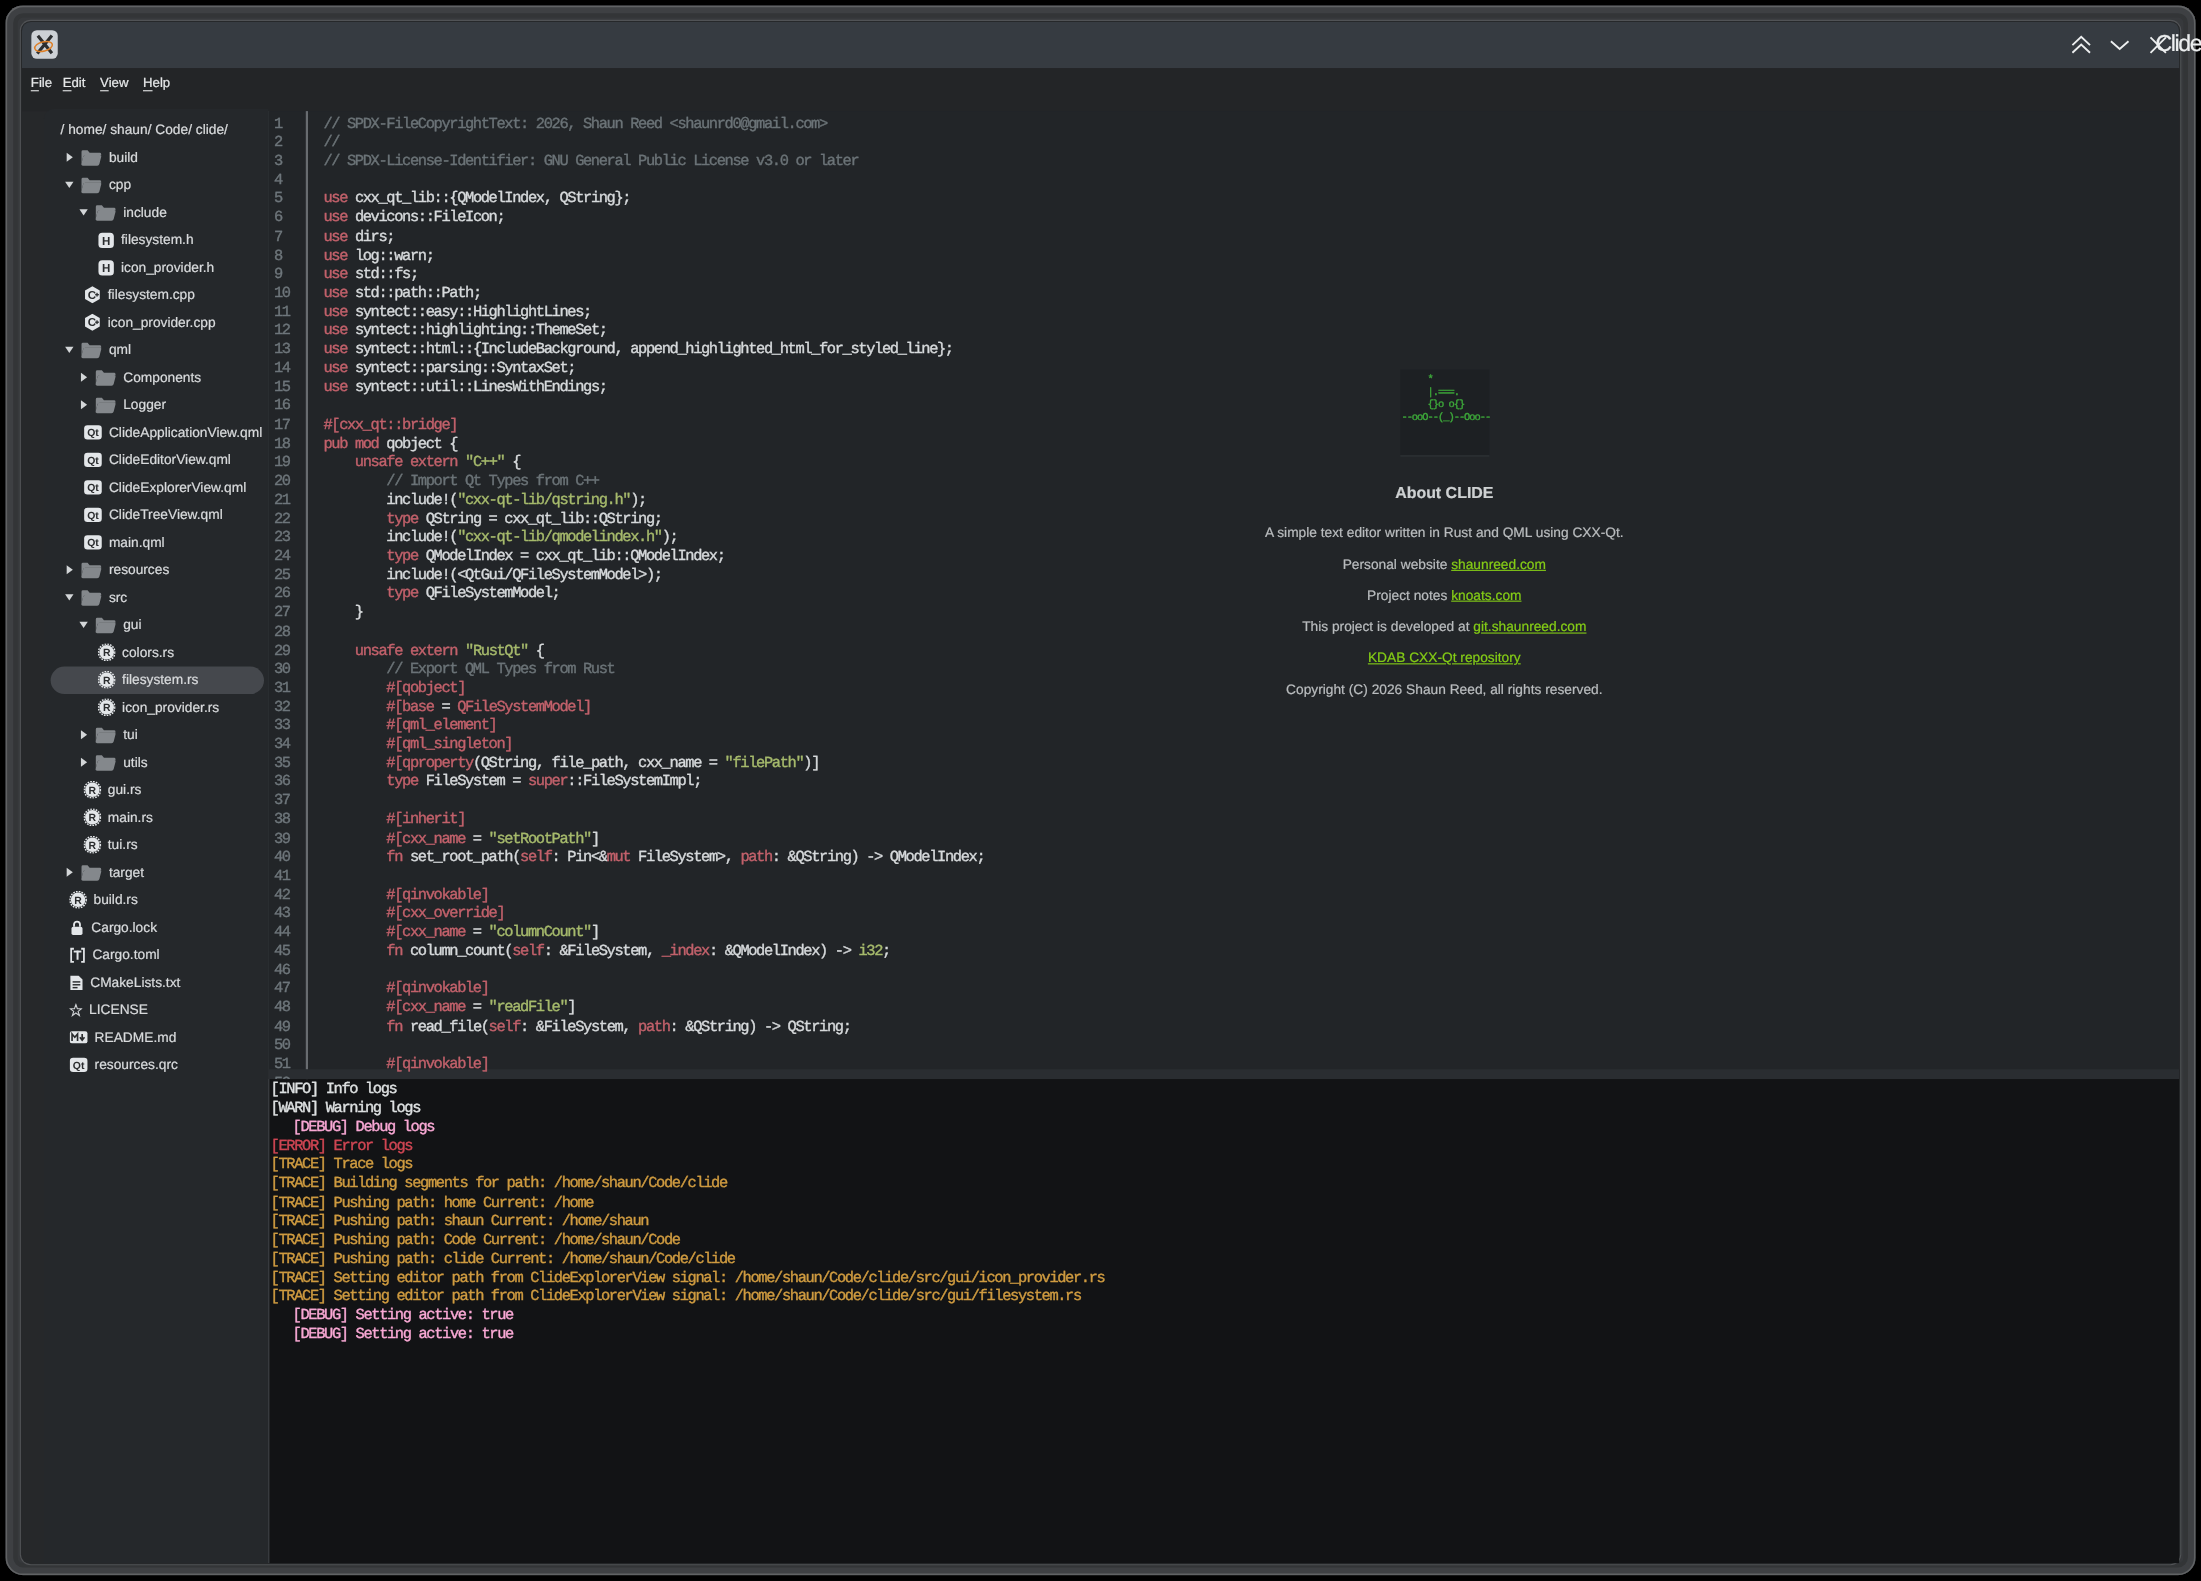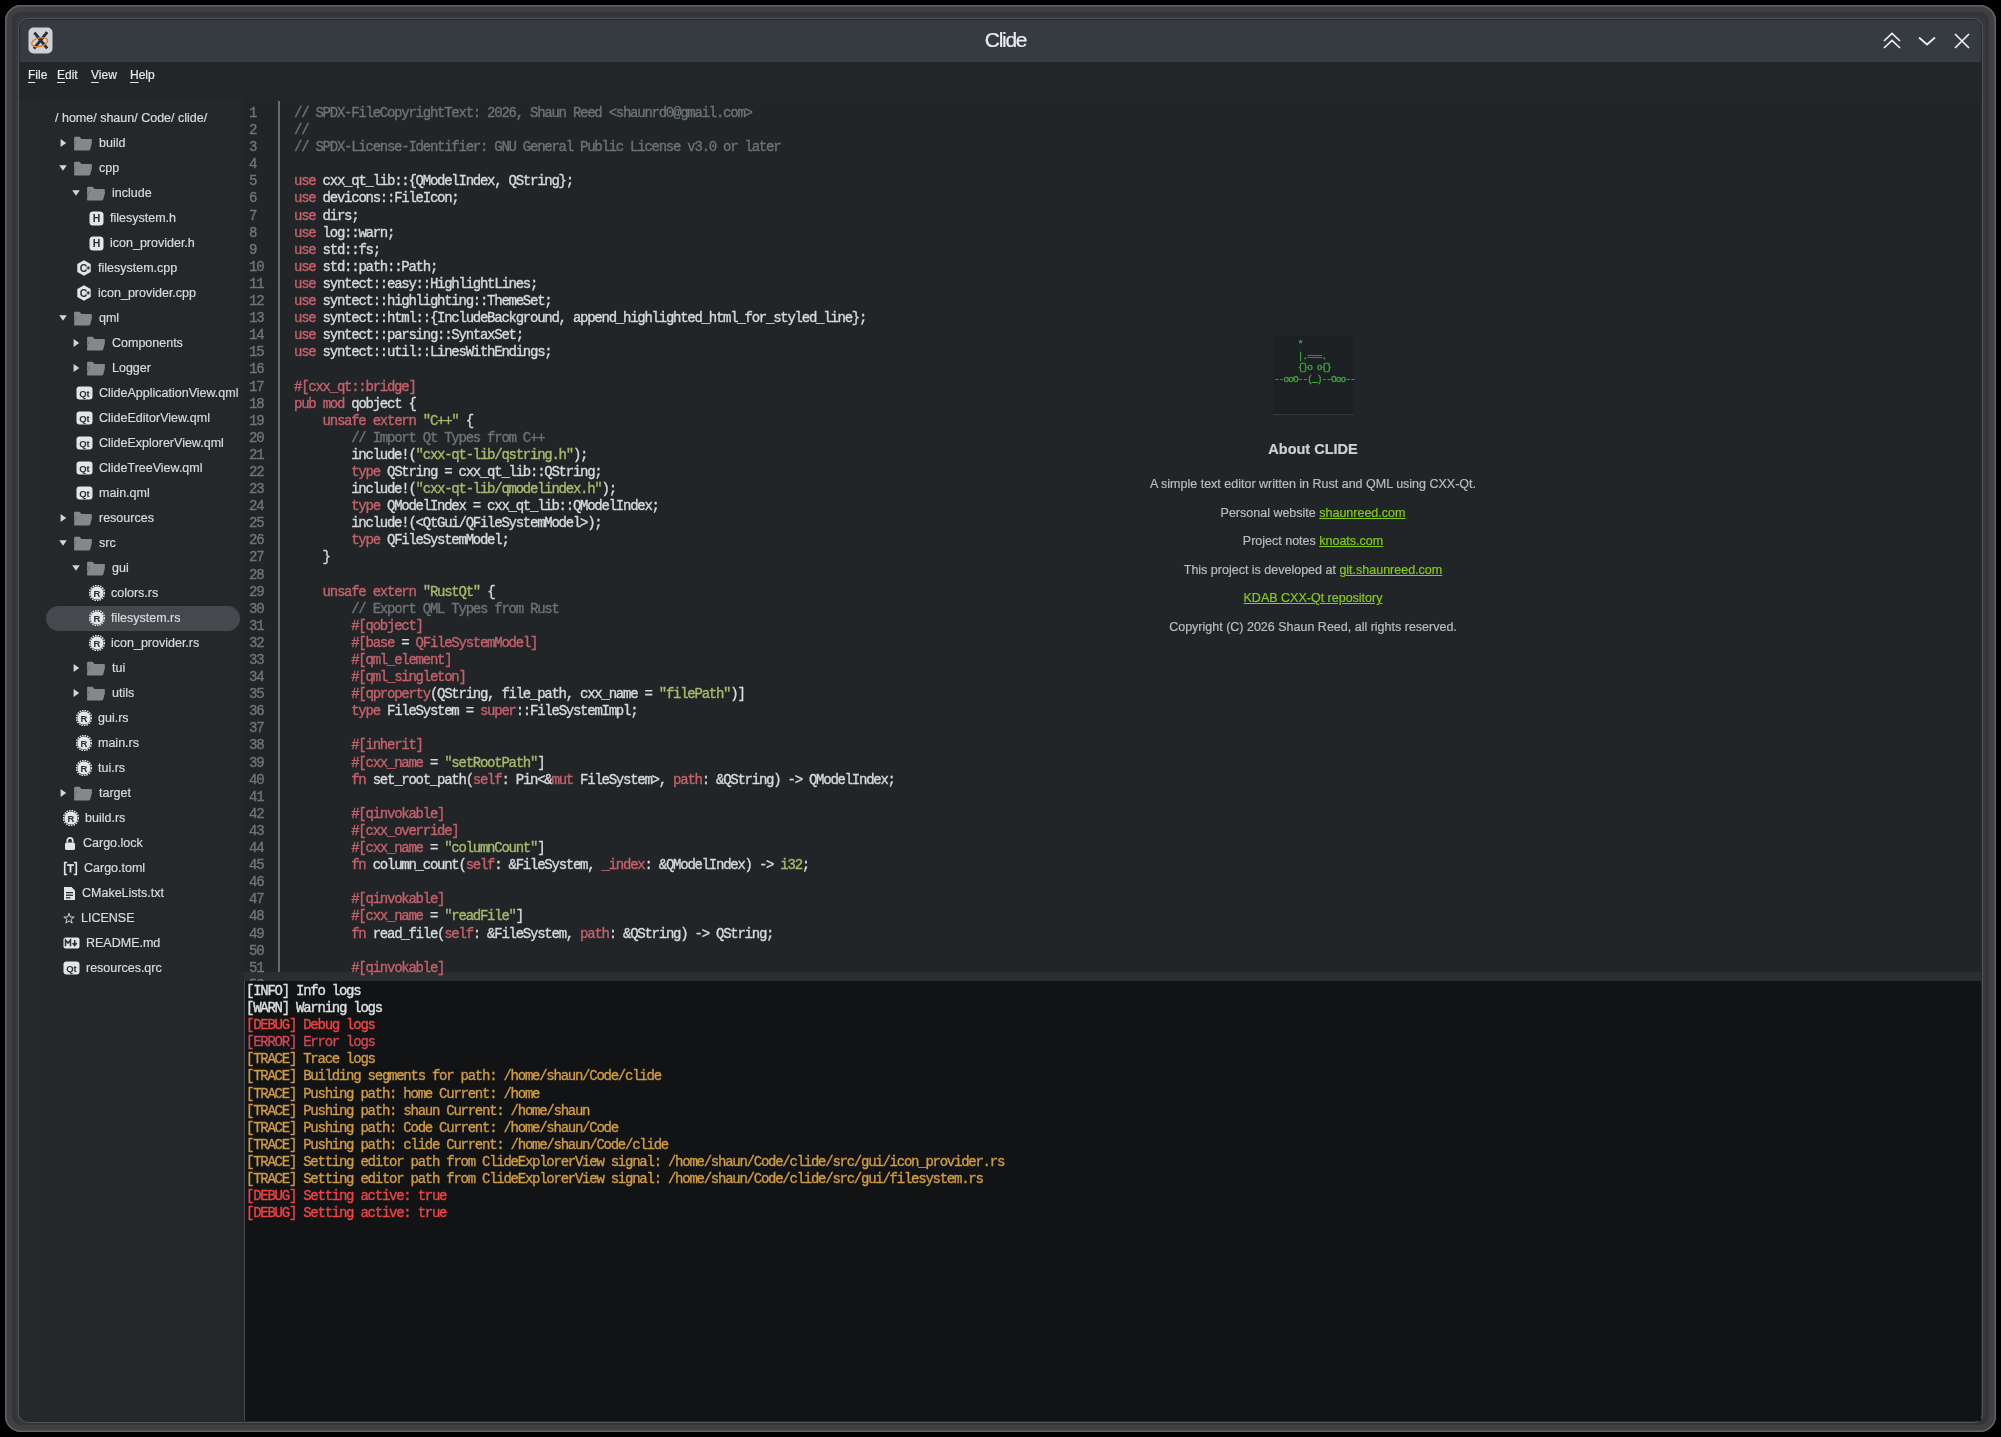--- a/index.html
+++ b/index.html
@@ -1,42 +1,42 @@
 <!DOCTYPE html>
 <html><head><meta charset="utf-8"><style>
 * { margin:0; padding:0; box-sizing:border-box; }
 html,body { width:2001px; height:1437px; background:#000; overflow:hidden; }
 body { position:relative; font-family:"Liberation Sans", sans-serif; -webkit-text-stroke:0.2px currentColor; }
 .frame { position:absolute; left:5px; top:5px; width:1991px; height:1427px; border-radius:16px; background:#37393c;
   box-shadow: inset 0 0 0 1.5px #606264, inset 0 0 0 7px #3e4043, inset 0 0 0 11px #333537; }
 .app { position:absolute; left:19px; top:19px; width:1963px; height:1403px; border-radius:9px; background:#26282a;
   box-shadow: 0 0 0 1px #515356; overflow:hidden; }
 .titlebar { position:absolute; left:20px; top:20px; width:1961px; height:42px; background:#363b41; border-radius:8px 8px 0 0; }
-.title { position:absolute; left:0; right:0; top:27.5px; text-align:center; font-size:21px; letter-spacing:-1.3px; color:#eceeef;margin-left:10px; }
+.title { position:absolute; left:0; right:0; top:27.5px; text-align:right; font-size:21px; letter-spacing:-1.3px; color:#eceeef;margin-left:10px; }
 .menubar { position:absolute; left:20px; top:62px; width:1961px; height:39px; background:#232527; }
 .mi { position:absolute; top:68px; font-size:12px; color:#e6e8e9; }
 .mi u { text-decoration:underline; text-underline-offset:2.5px; text-decoration-thickness:1px; }
 .sidebar { position:absolute; left:40px; top:99px; width:204px; height:1322px; background:#25282b; border-radius:9px 0 0 0; }
 .path { position:absolute; left:55px; top:111px; font-size:12.5px; color:#d8dadc; }
 .sel { position:absolute; left:46px; top:605.5px; width:194px; height:25px; border-radius:12.5px; background:#45484d; }
 .row { position:absolute; height:25px; display:flex; align-items:center; font-size:12.5px; color:#d8dadc; white-space:nowrap;justify-content:center; }
 .row .ar { margin-right:6px; flex:none; }
 .row .ic { margin-right:6px; flex:none; display:flex; align-items:center; }
 .editor { position:absolute; left:244px; top:101px; width:1737px; height:880px; background:#222528; overflow:hidden; }
 .vsep { position:absolute; left:278px; top:101px; width:1.5px; height:880px; background:#686c70; }
 .split { position:absolute; left:244px; top:101px; width:1.3px; height:1320px; background:#45484c; }
 pre { font-family:"Liberation Mono", monospace; font-size:14px; letter-spacing:-1.25px; line-height:17.1px; -webkit-text-stroke:0.35px currentColor; }
 .gutter { position:absolute; left:249px; top:105px; color:#6e767b; }
 .code { position:absolute; left:294px; top:105px; color:#d6d9db;font-family:Liberation Mono, monospace; }
 .code i { font-style:normal; }
 i.k { color:#c2616b; } i.s { color:#a6ba6c; } i.c { color:#6b7377; }
 .logpane { position:absolute; left:245px; top:981px; width:1736px; height:440px; background:#121315; }
 .log { position:absolute; left:246px; top:983px; }
 .log i { font-style:normal;text-align:right; }
-i.lw { color:#dde0e1; } i.lp { color:#ef4444; } i.lr { color:#cf4653; } i.lo { color:#cf9b40; }
+i.lw { color:#dde0e1; } i.lp { color:#f9a8d4;margin-left:20px; } i.lr { color:#cf4653; } i.lo { color:#cf9b40; }
 .artbox { position:absolute; left:1273px; top:336px; width:81px; height:79px; background:#1d2023; border-bottom:1px solid #33373b; }
 .art { font-size:9.5px; letter-spacing:-0.95px; line-height:11.5px; color:#3da83a; padding:3px 0 0 1px; }
 .abouth { position:absolute; left:1013px; top:441px; width:600px; text-align:center; font-size:14.5px; font-weight:bold; color:#ced1d2; }
 .aline { position:absolute; left:913px; width:800px; text-align:center; font-size:12.5px; }
 .ab { color:#b9bcbe; }
 .lk { color:#84cc16; text-decoration:underline; }
 .btns path, .btns polyline { fill:none; stroke:#eceeef; stroke-width:1.7; }
 </style></head>
 <body>
 <div class="frame"></div>

